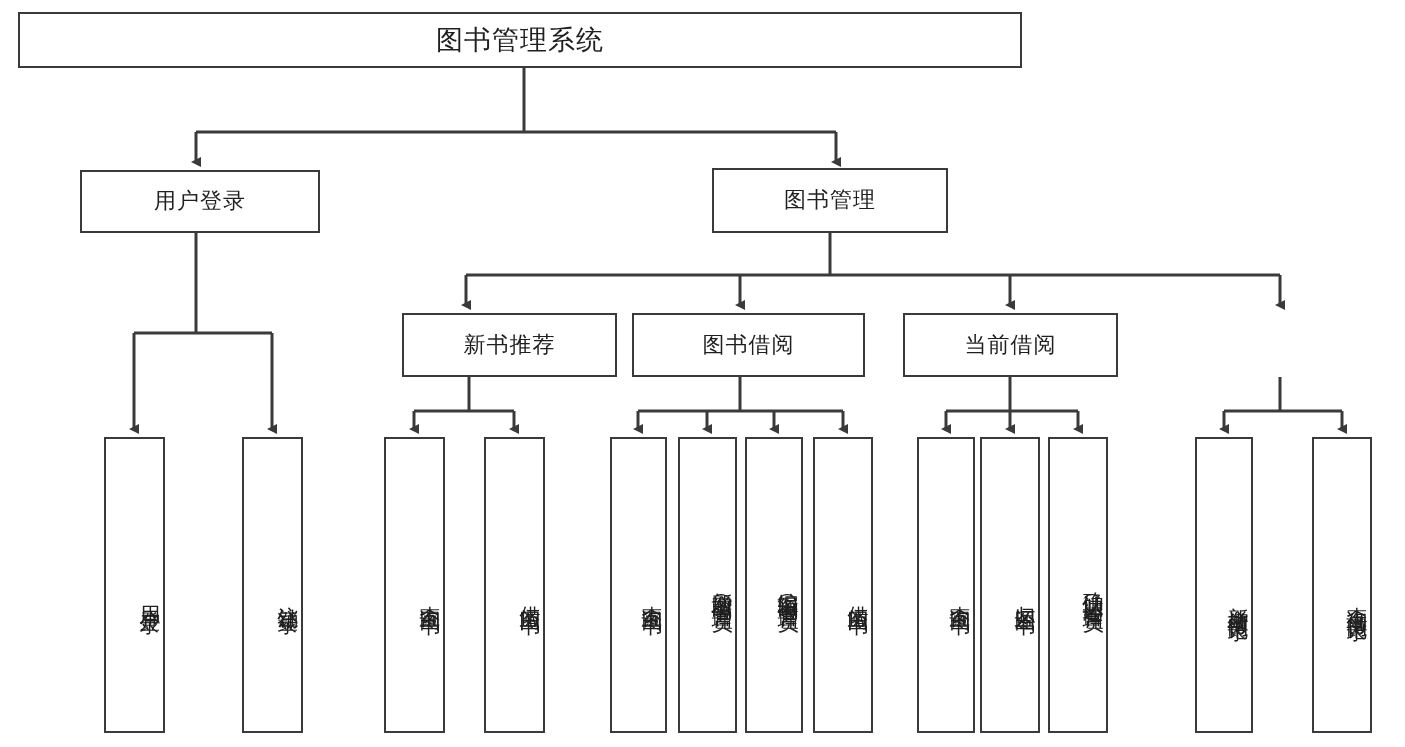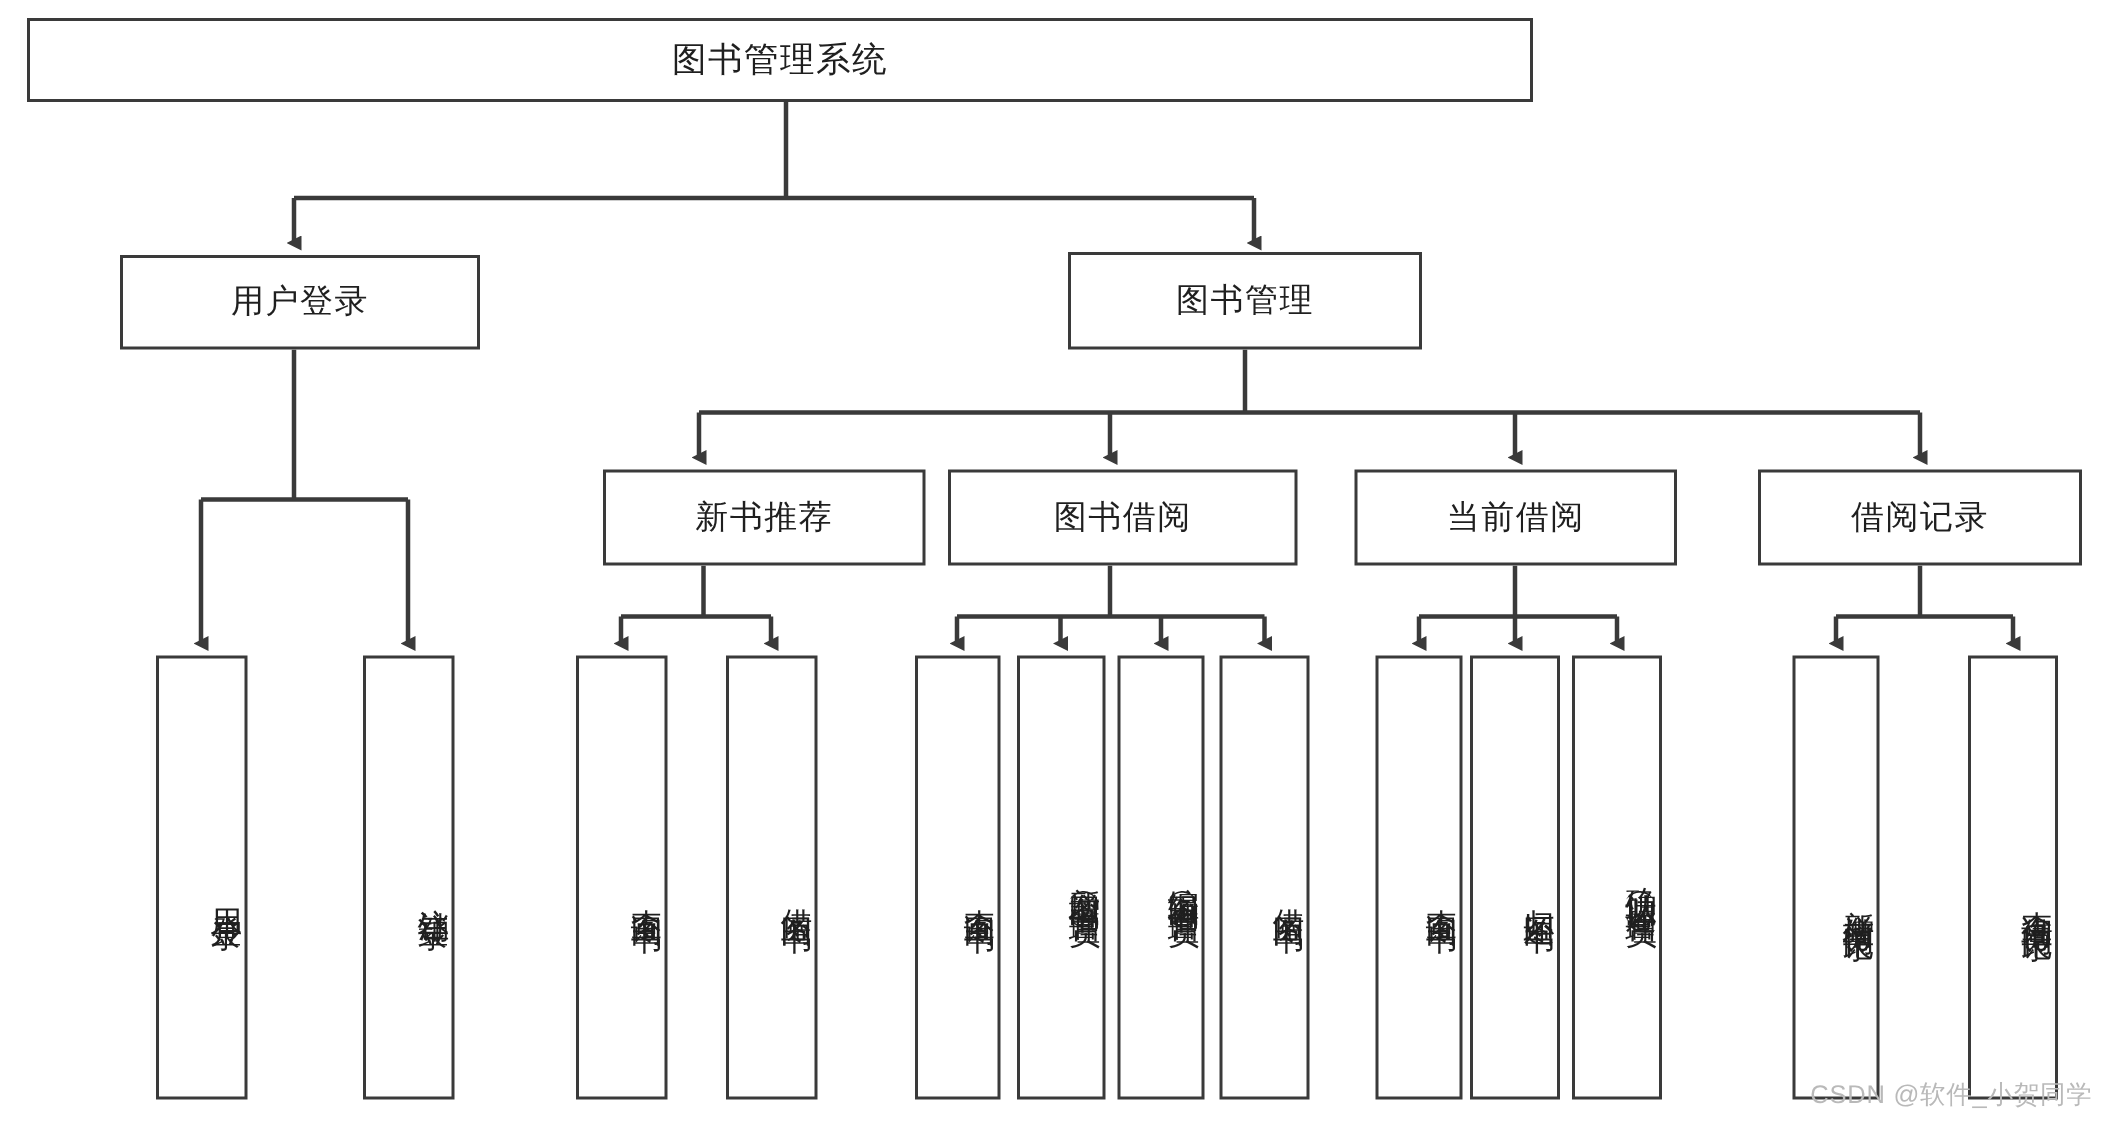--- a/index.html
+++ b/index.html
@@ -5,21 +5,21 @@
   html,body{margin:0;padding:0;background:#ffffff;}
   body{width:1405px;height:747px;font-family:"Liberation Sans","DejaVu Sans",sans-serif;}
   #stage{position:relative;width:1405px;height:747px;overflow:hidden;background:#fff;}
   svg.wires{position:absolute;left:0;top:0;width:1405px;height:747px;}
   .node{position:absolute;box-sizing:border-box;background:#ffffff;border:2px solid #3a3a3a;
         display:flex;align-items:center;justify-content:center;color:#1f1f1f;}
   .node.horiz{font-size:22px;letter-spacing:1px;line-height:1.2;}
   .node.vert{writing-mode:vertical-rl;text-orientation:upright;font-size:21px;
              letter-spacing:3px;line-height:1.25;padding-top:20px;
              align-items:flex-start;justify-content:center;}
-  #root-node{font-size:23px;}
+  #root-node{font-size:27px;}
   .watermark{position:absolute;right:10px;bottom:6px;font-size:17px;color:#b9b9b9;
              letter-spacing:0.5px;white-space:nowrap;}
 </style>
 </head>
 <body>
 
 <div id="stage">
 
   <svg class="wires" viewBox="0 0 1405 747" xmlns="http://www.w3.org/2000/svg">
     <defs>
@@ -74,35 +74,33 @@
   </svg>
 
   <div class="node horiz" id="root-node" style="left:18px;top:12px;width:1004px;height:56px;">图书管理系统</div>
 
   <div class="node horiz" style="left:80px;top:170px;width:240px;height:63px;">用户登录</div>
   <div class="node horiz" style="left:712px;top:168px;width:236px;height:65px;">图书管理</div>
 
   <div class="node horiz" style="left:362px;top:313px;width:215px;height:64px;margin-left:40px;">新书推荐</div>
   <div class="node horiz" style="left:632px;top:313px;width:233px;height:64px;">图书借阅</div>
   <div class="node horiz" style="left:903px;top:313px;width:215px;height:64px;">当前借阅</div>
-  <div class="node horiz" style="left:1172px;top:313px;width:216px;height:64px;">借阅记录</div>
 
   <div class="node vert" style="left:104px;top:437px;width:61px;height:296px;">用户登录</div>
   <div class="node vert" style="left:242px;top:437px;width:61px;height:296px;">注销登录</div>
 
   <div class="node vert" style="left:384px;top:437px;width:61px;height:296px;">查询图书</div>
   <div class="node vert" style="left:484px;top:437px;width:61px;height:296px;">借阅图书</div>
 
   <div class="node vert" style="left:610px;top:437px;width:57px;height:296px;">查询图书</div>
   <div class="node vert" style="left:678px;top:437px;width:59px;height:296px;padding-top:6px;">新增图书（管理员）</div>
   <div class="node vert" style="left:745px;top:437px;width:58px;height:296px;padding-top:6px;">编辑图书（管理员）</div>
   <div class="node vert" style="left:813px;top:437px;width:60px;height:296px;">借阅图书</div>
 
   <div class="node vert" style="left:917px;top:437px;width:58px;height:296px;">查询图书</div>
   <div class="node vert" style="left:980px;top:437px;width:60px;height:296px;">归还图书</div>
   <div class="node vert" style="left:1048px;top:437px;width:60px;height:296px;padding-top:6px;">确认归还（管理员）</div>
 
   <div class="node vert" style="left:1195px;top:437px;width:58px;height:296px;padding-top:28px;">新增借阅记录</div>
   <div class="node vert" style="left:1312px;top:437px;width:60px;height:296px;padding-top:28px;">查询借阅记录</div>
 
-  <div class="watermark">CSDN @软件_小贺同学</div>
 
 </div>
 
 </body></html>

